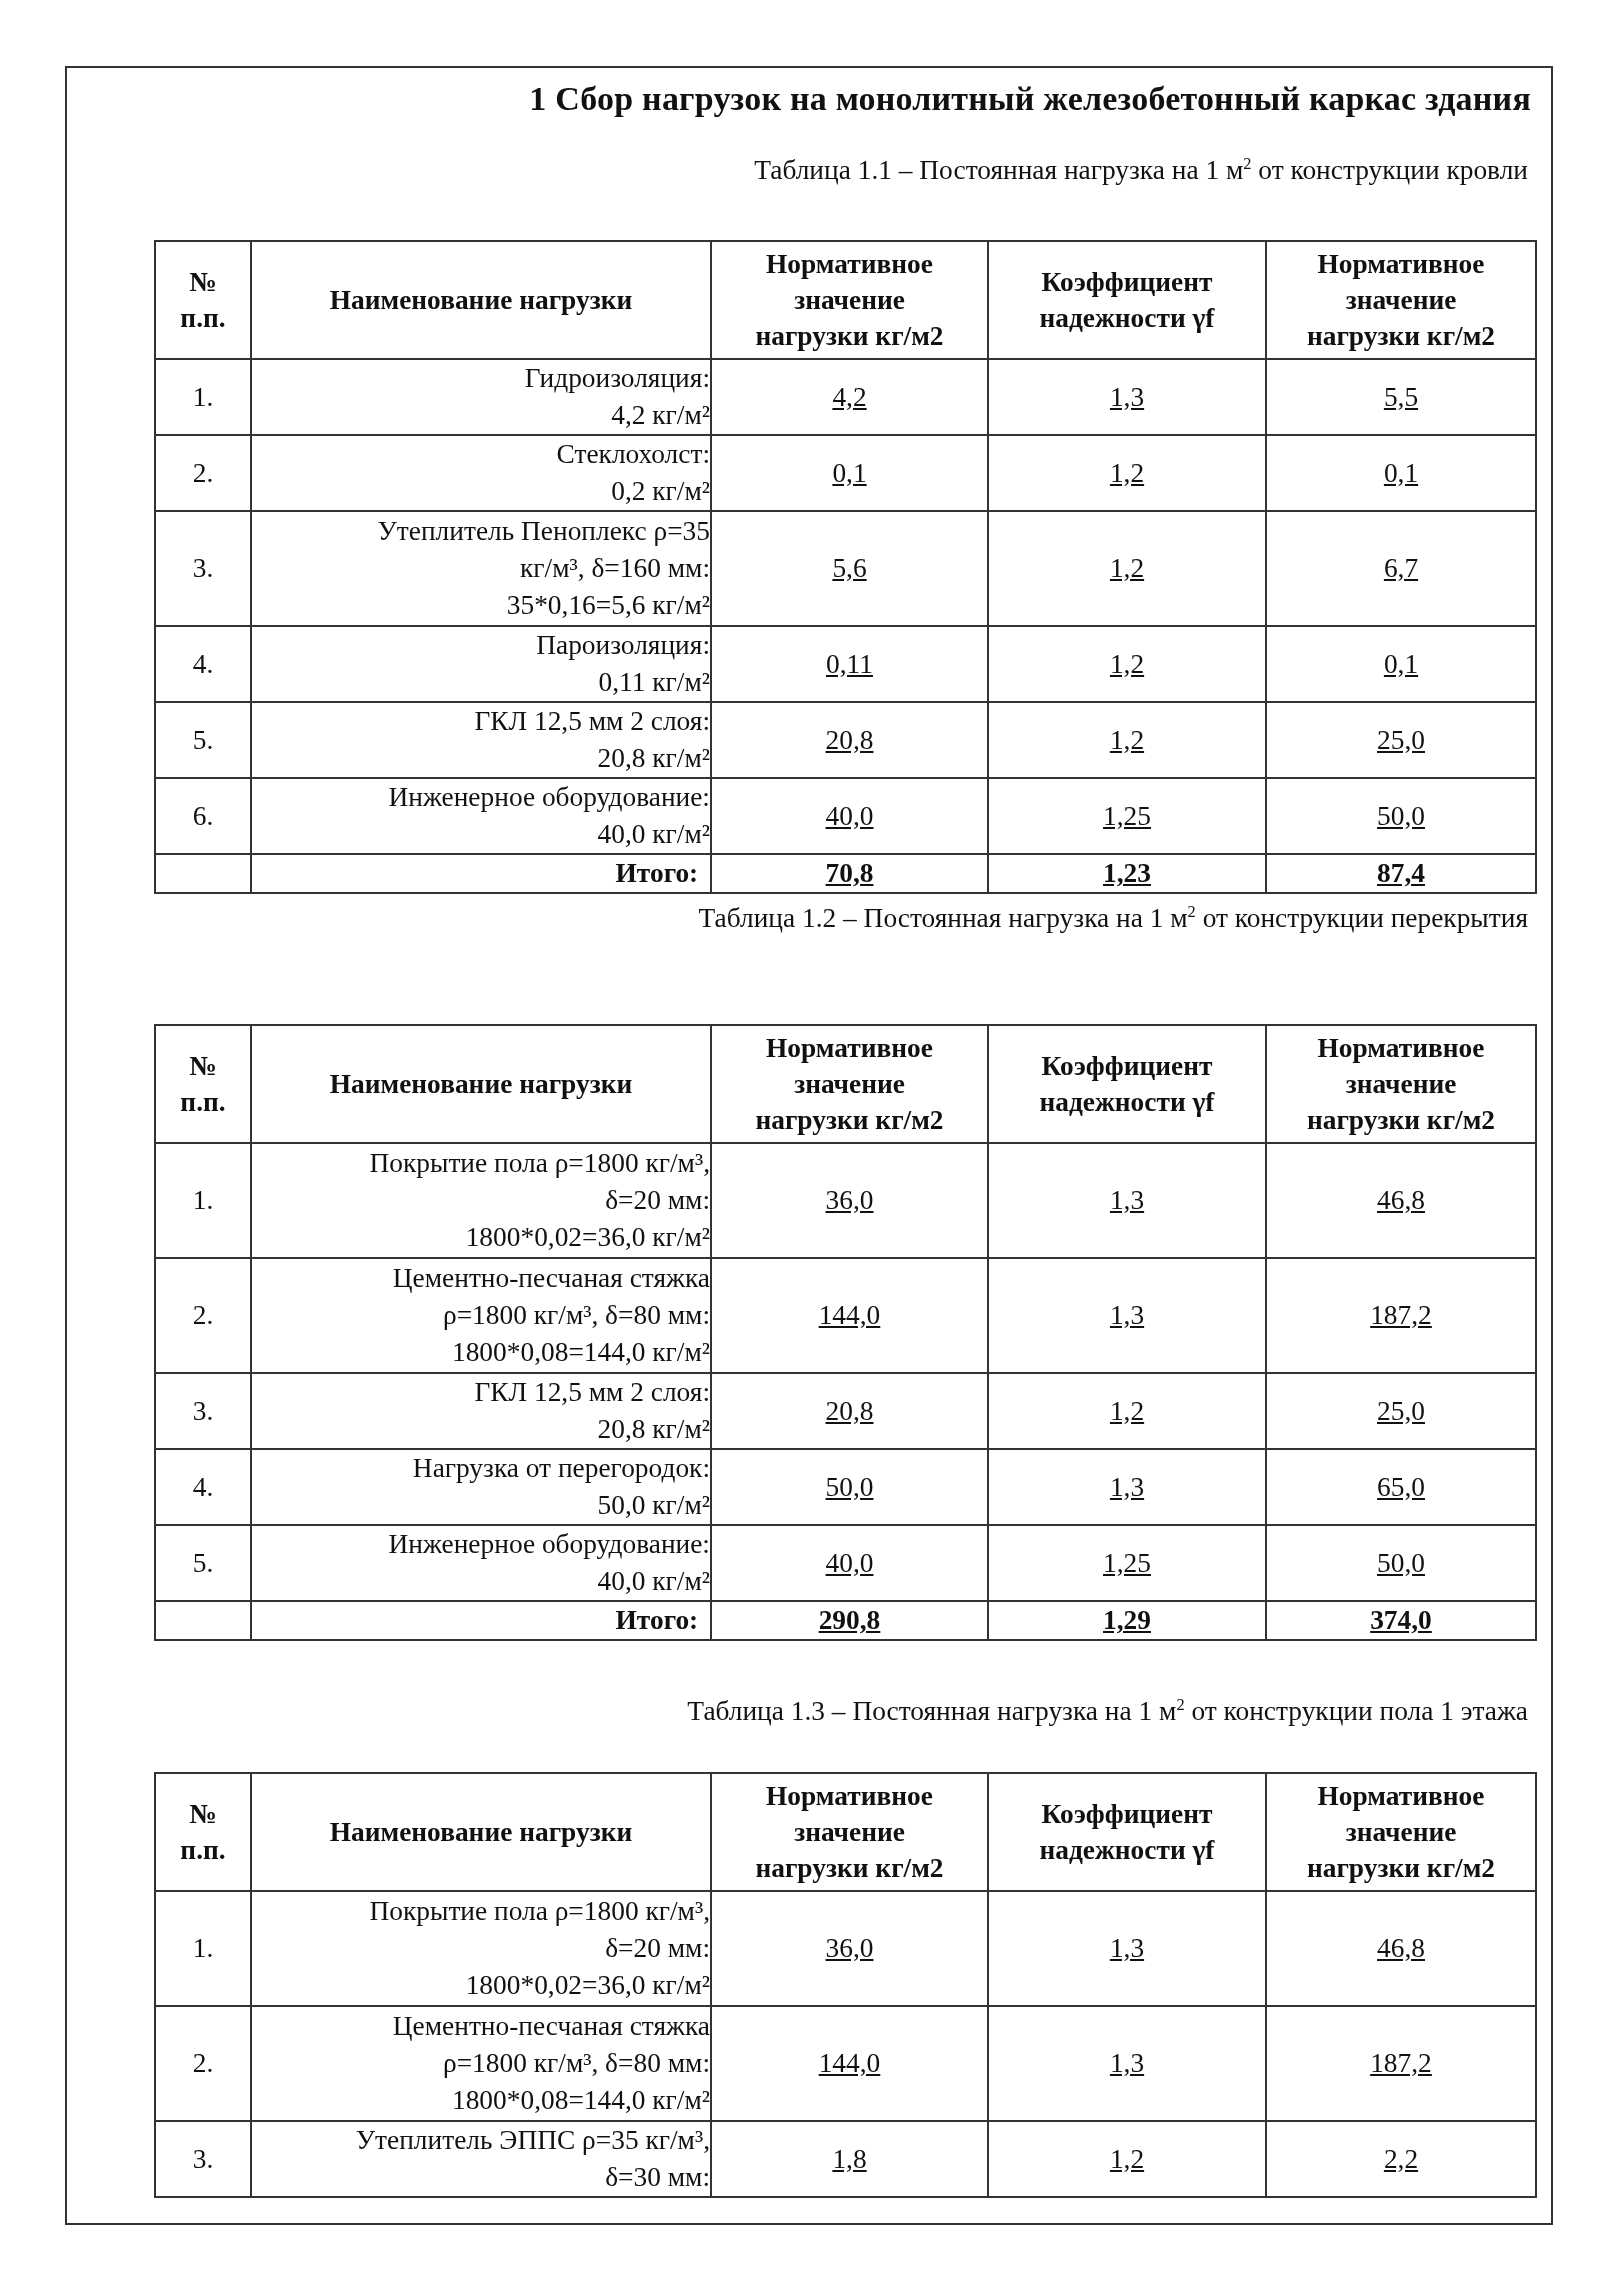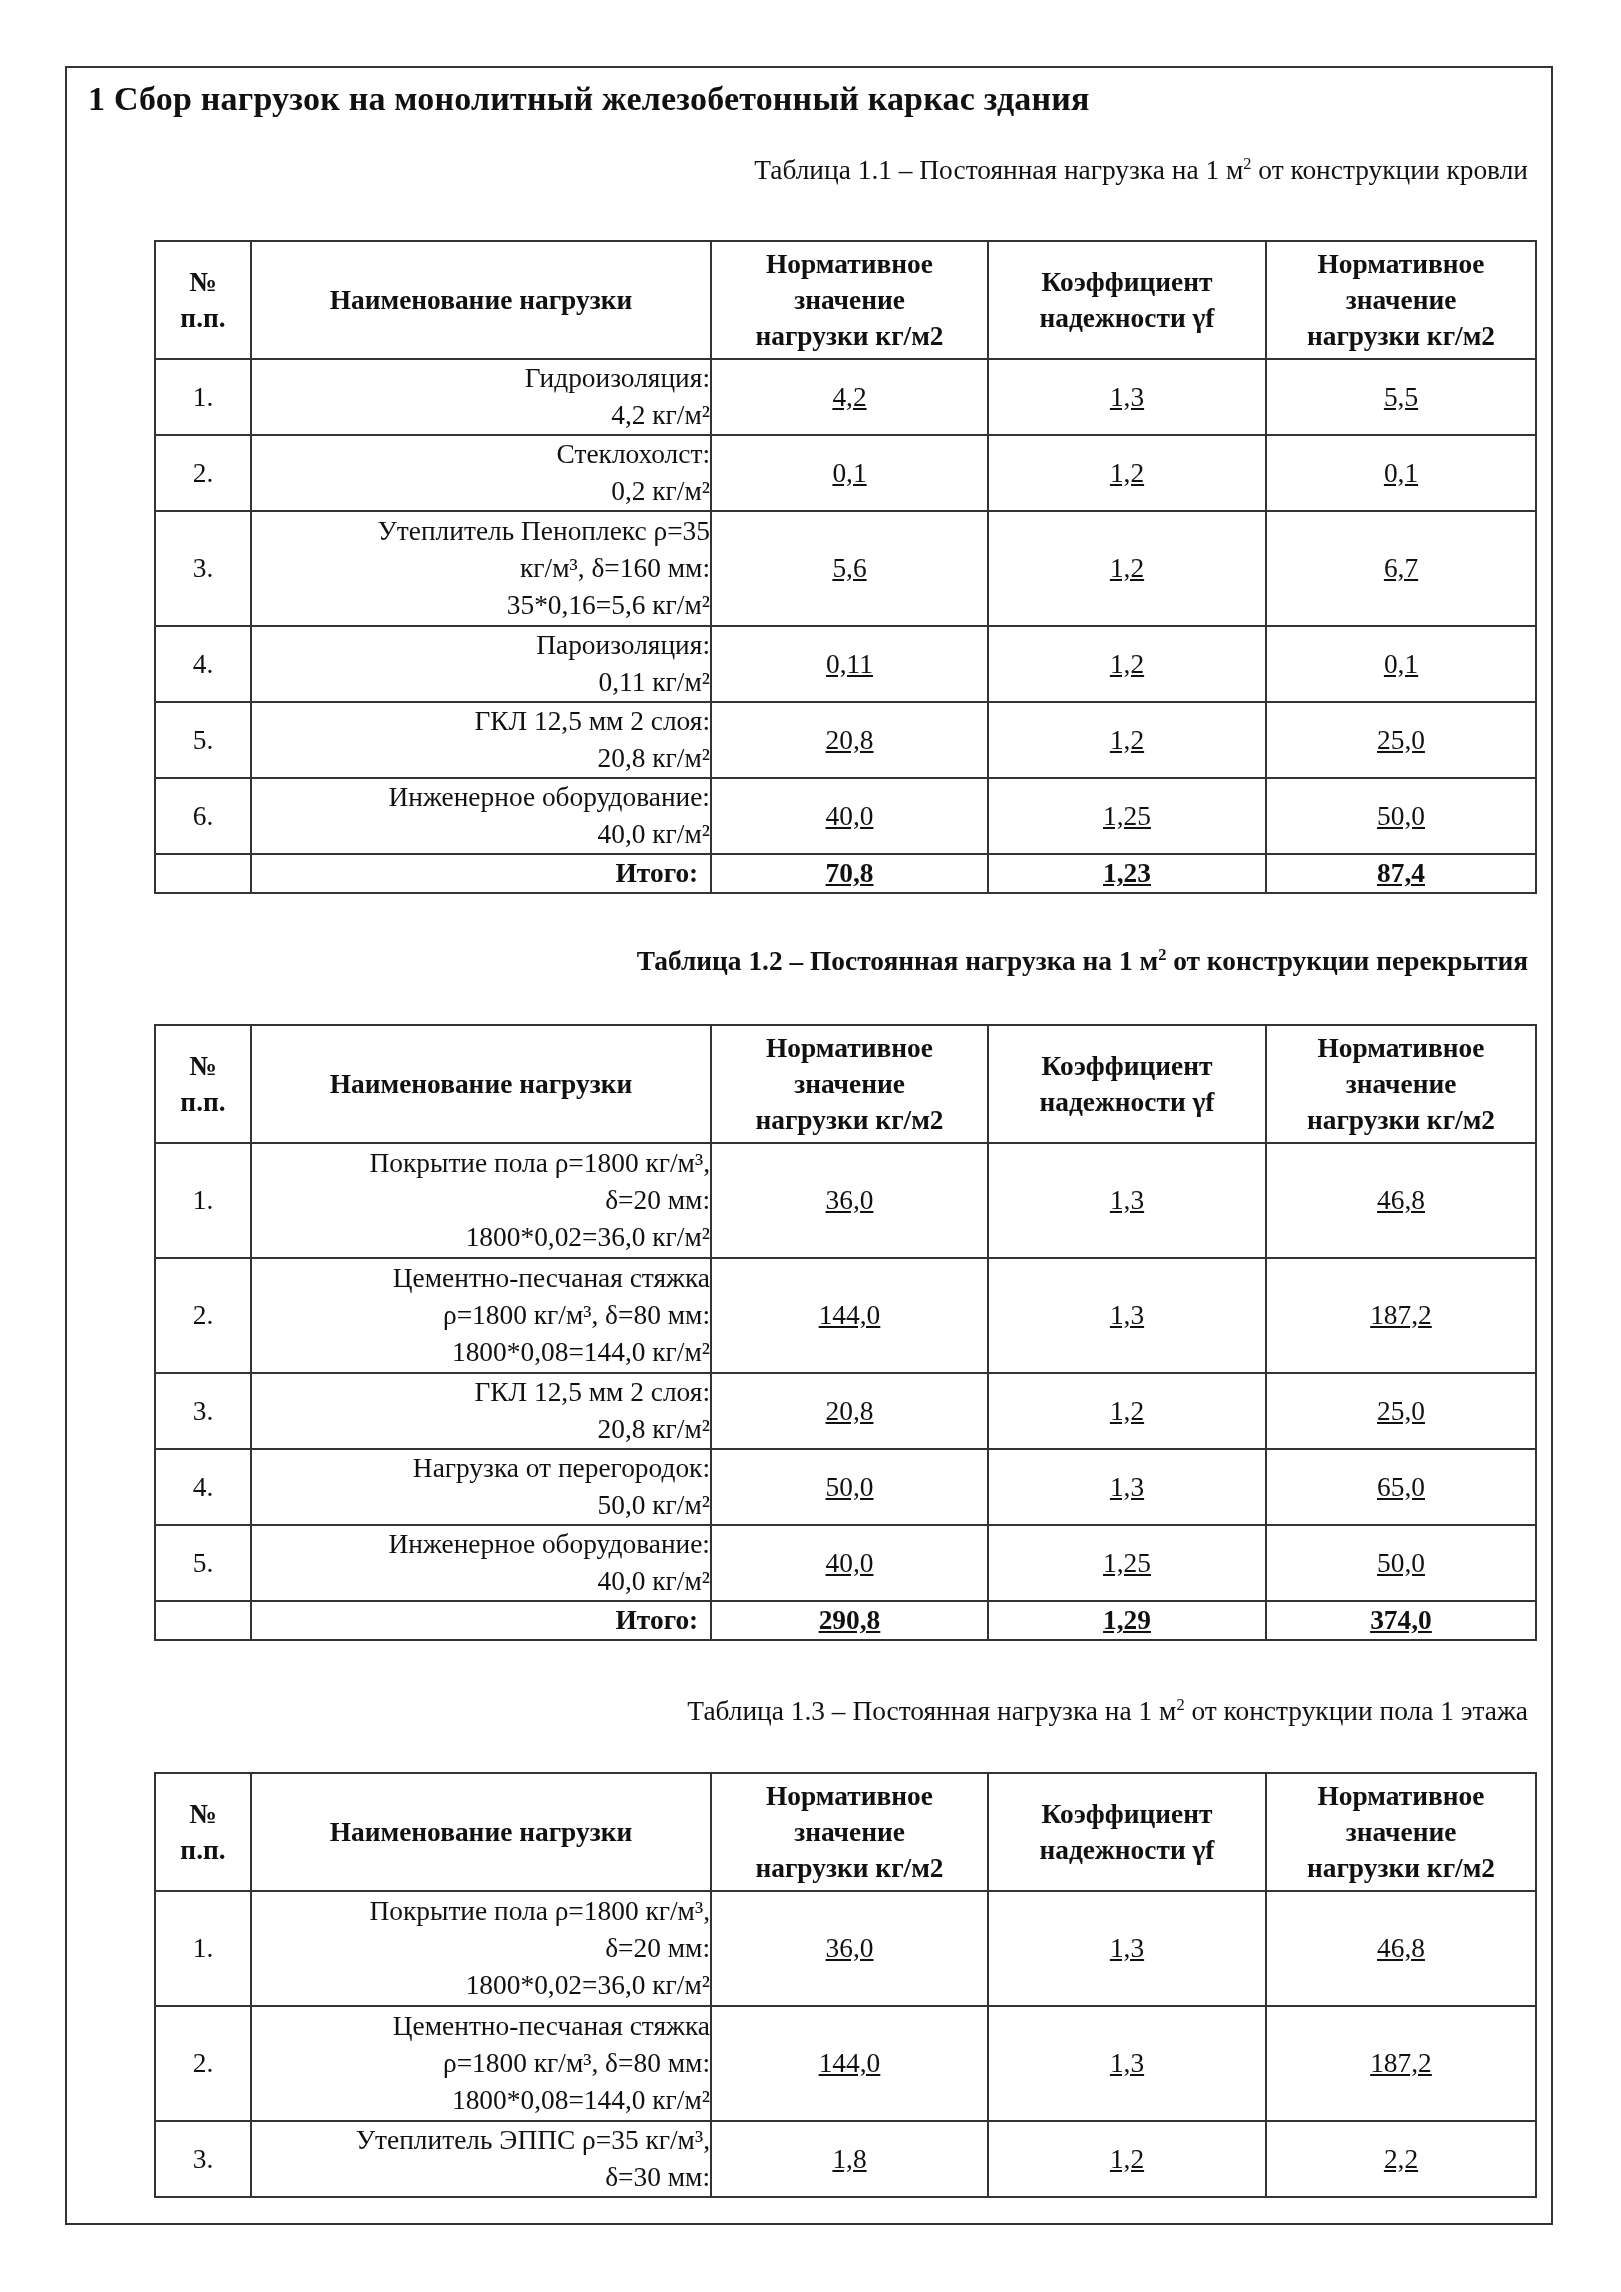--- a/index.html
+++ b/index.html
@@ -1,18 +1,18 @@
 <!DOCTYPE html>
 <html><head>
 <meta charset="utf-8">
 <style>
   html, body { margin:0; padding:0; background:#ffffff; }
   body { width:1621px; height:2293px; position:relative; font-family:"Liberation Serif", "DejaVu Serif", serif; color:#111; }
   .frame { position:absolute; left:65px; top:66px; width:1488px; height:2159px; border:2px solid #333; box-sizing:border-box; }
-  .title { position:absolute; left:0; top:80px; width:1531px; text-align:left; font-weight:bold; font-size:34px; letter-spacing:0.2px; padding-left:88px; box-sizing:border-box; }
+  .title { position:absolute; left:0; top:80px; width:1531px; text-align:right; font-weight:bold; font-size:34px; letter-spacing:0.2px; padding-left:88px; box-sizing:border-box; }
   .caption { position:absolute; right:93px; font-size:27.4px; text-align:right; white-space:nowrap; }
   .caption sup, .cell sup { font-size:0.6em; vertical-align:super; line-height:0; }
   table.t { position:absolute; left:154px; width:1381px; border-collapse:collapse; table-layout:fixed; font-size:27.4px; }
   table.t col.c0 { width:96px; }
   table.t col.c1 { width:460px; }
   table.t col.c2 { width:277px; }
   table.t col.c3 { width:278px; }
   table.t col.c4 { width:270px; }
   table.t th, table.t td { border:2px solid #333; padding:0; }
   table.t th { font-weight:bold; text-align:center; vertical-align:middle; line-height:36px; height:116px; }
@@ -97,21 +97,21 @@
     <tr class="total">
       <td></td>
       <td class="lbl">Итого:</td>
       <td class="val">70,8</td>
       <td class="val">1,23</td>
       <td class="val">87,4</td>
     </tr>
   </tbody>
 </table>
 
-<div class="caption" style="top:946px;font-weight:bold;"><span>Таблица 1.2 – Постоянная нагрузка на 1 м</span><sup>2</sup><span> от конструкции перекрытия</span></div>
+<div class="caption" style="top:903px;"><span>Таблица 1.2 – Постоянная нагрузка на 1 м</span><sup>2</sup><span> от конструкции перекрытия</span></div>
 
 <table class="t" style="top:1024px;">
   <colgroup>
       <col class="c0">
       <col class="c1">
       <col class="c2">
       <col class="c3">
       <col class="c4">
     </colgroup>
   <thead>

